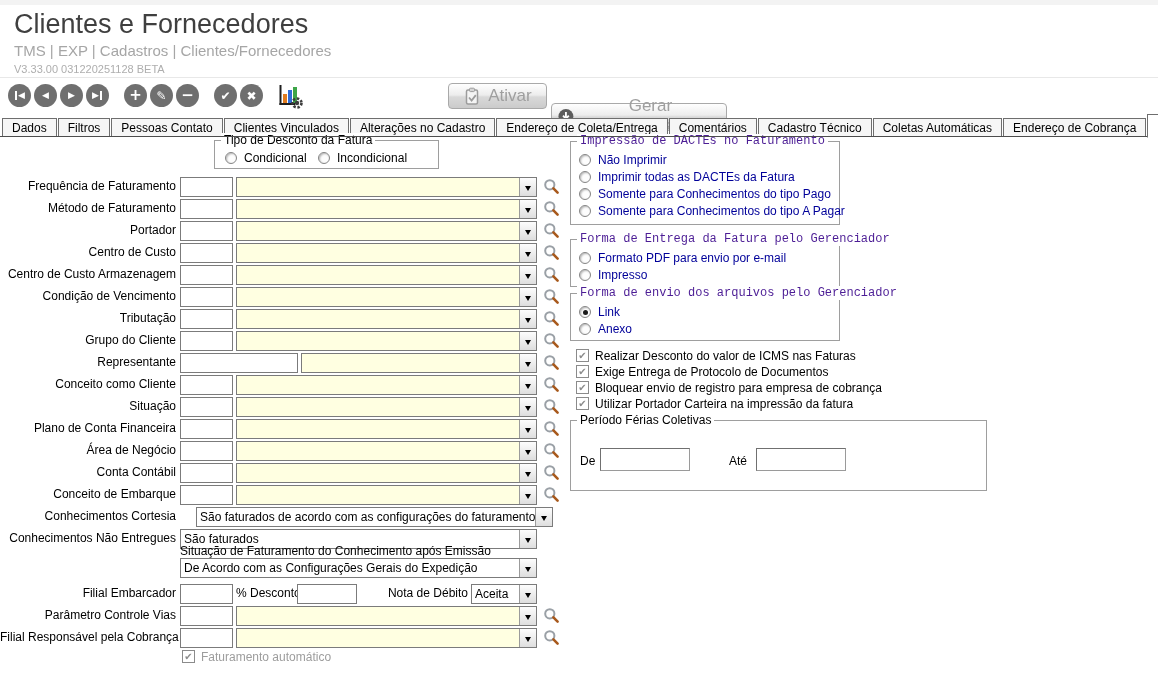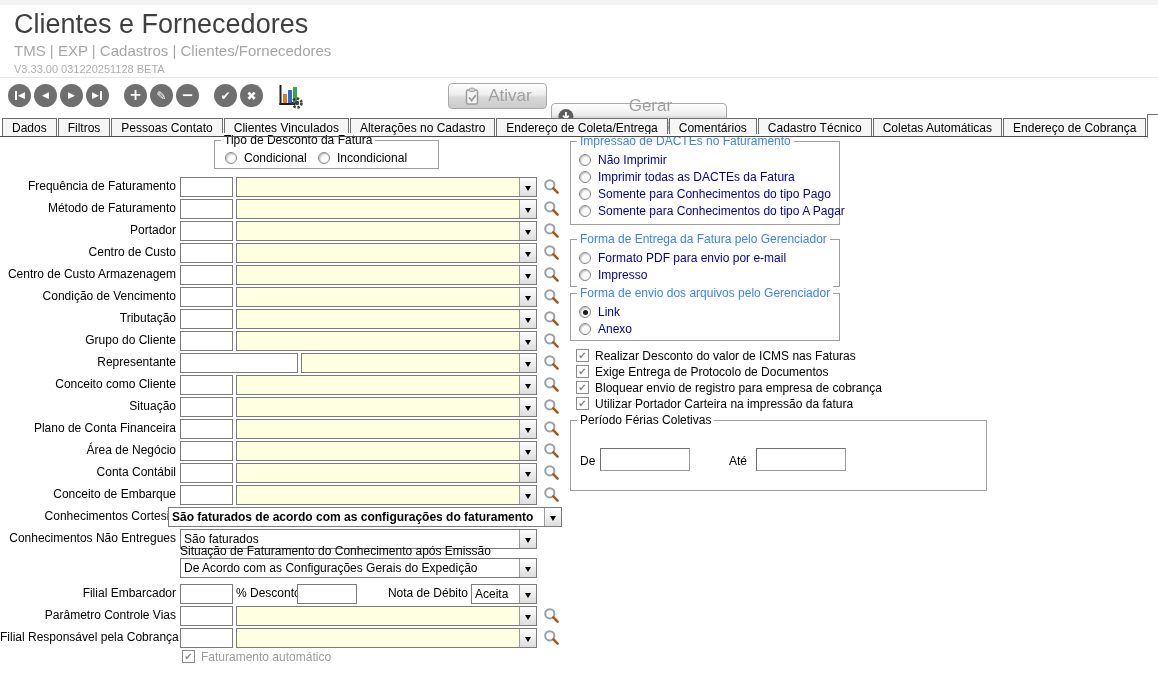--- a/index.html
+++ b/index.html
@@ -64,21 +64,21 @@
   .magnifier{position:absolute;top:1px;cursor:pointer;}
   .plain-label{position:absolute;white-space:nowrap;line-height:14px;}
 
   .cb-box{position:absolute;width:13px;height:13px;box-sizing:border-box;border:1px solid #8b8b8b;background:#fff;display:flex;align-items:center;justify-content:center;cursor:pointer;}
   .cb-mark{font-family:"DejaVu Sans",sans-serif;font-size:10px;line-height:1;color:#8c8c8c;font-weight:700;}
   .cb-label{position:absolute;line-height:14px;white-space:nowrap;}
   .cb-label.disabled{color:#9d9d9d;}
 
   .groupbox{position:absolute;box-sizing:border-box;border:1px solid #9e9e9e;background:#fff;}
   .legend{position:absolute;top:-8px;left:6px;background:#fff;padding:0 3px;font-size:12px;line-height:14px;white-space:nowrap;}
-  .legend.blue{color:#3b82f6;}
+  .legend.blue{color:#4c1d95;font-family:Liberation Mono, monospace;}
   .opt{position:absolute;display:flex;align-items:center;gap:7px;height:14px;cursor:pointer;}
   .radio{width:12px;height:12px;box-sizing:border-box;border-radius:50%;background:#fdfdfd;border:1px solid #858585;box-shadow:inset 1px 1px 2px rgba(0,0,0,.28);display:flex;align-items:center;justify-content:center;flex:0 0 auto;}
   .radio .dot{width:5px;height:5px;border-radius:50%;background:#1a1a1a;}
   .opt .olabel{white-space:nowrap;}
   .opt .olabel.blue{color:#000099;}
 
   .ferias-input{position:absolute;box-sizing:border-box;height:23px;background:#fff;border:1px solid #9a9a9a;border-top-color:#707070;border-left-color:#707070;font:12px "Liberation Sans",sans-serif;padding:0 3px;}
 </style>
 </head>
 <body>
@@ -372,21 +372,21 @@
           <span class="darr"></span>
         </div>
       </div>
       <span class="magnifier" style="left: 543px;"><svg width="17" height="17" viewBox="0 0 17 17">
           <circle cx="6.8" cy="6.8" r="4.6" fill="none" stroke="#9aa0a6" stroke-width="2"></circle>
           <line x1="10.4" y1="10.4" x2="14.6" y2="14.6" stroke="#a8591c" stroke-width="2.6" stroke-linecap="round"></line>
         </svg></span>
     </div>
     <div class="frow" style="top: 370px;">
       <div class="flabel">Conhecimentos Cortesia</div>
-      <div class="combo white" style="left: 168px; width: 394px; font-weight: bold;">
+      <div class="combo white" style="left: 196px; width: 357px;">
         <div class="ctext">São faturados de acordo com as configurações do faturamento</div>
         <div class="arrow-btn">
           <span class="darr"></span>
         </div>
       </div>
     </div>
     <div class="frow" style="top: 392px; padding-left: 8px;">
       <div class="flabel">Conhecimentos Não Entregues</div>
       <div class="combo white" style="left: 180px; width: 357px;">
         <div class="ctext">São faturados</div>

